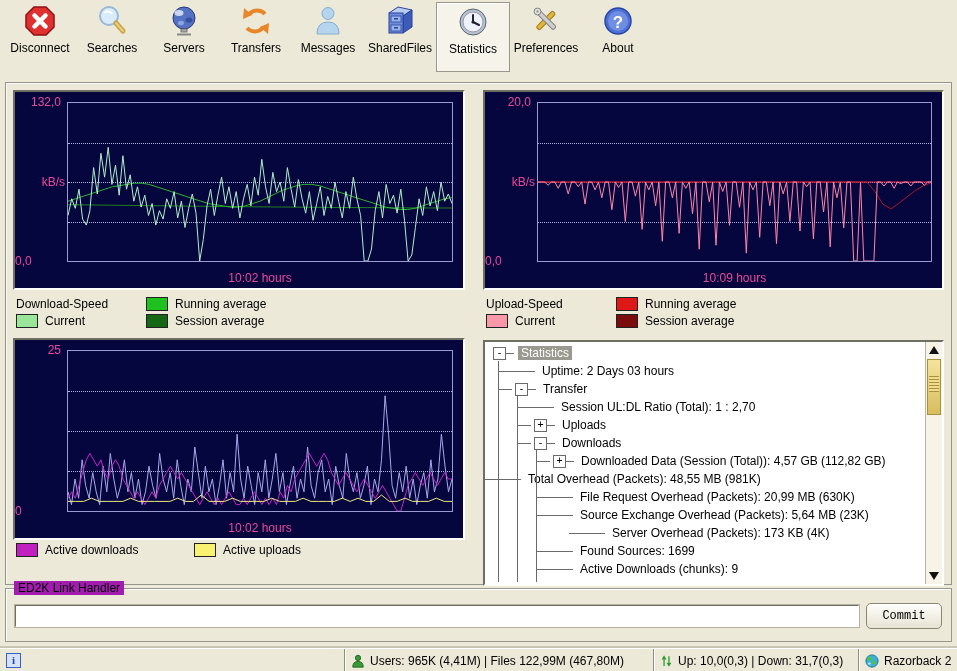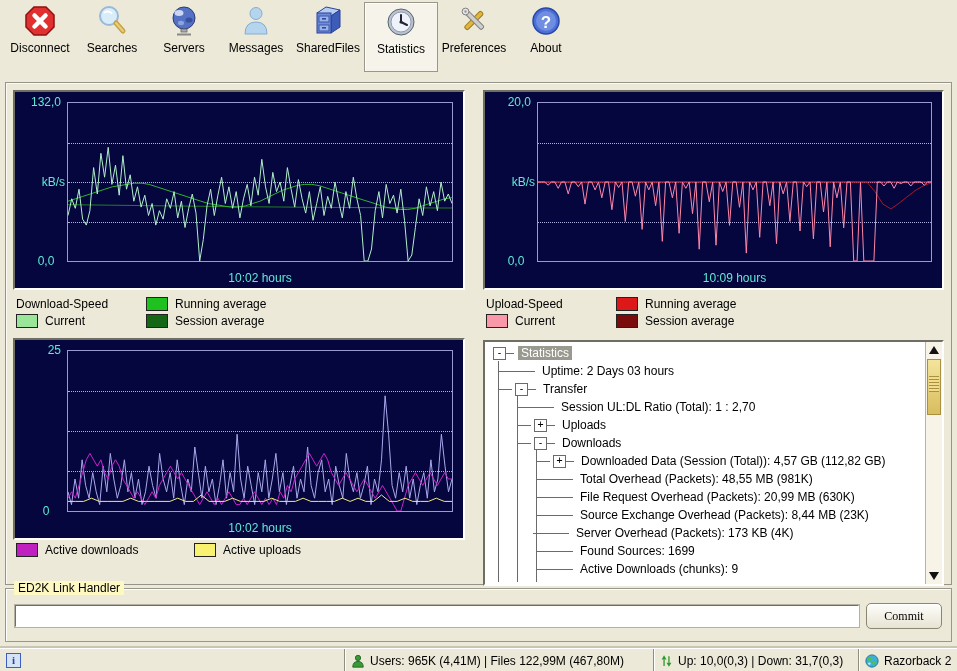--- a/index.html
+++ b/index.html
@@ -8,24 +8,24 @@
   #toolbar{position:absolute;left:0;top:0;width:957px;height:76px;display:flex;align-items:flex-start;padding-left:4px}
   .tbtn{width:72px;height:62px;margin-top:4px;display:flex;flex-direction:column;align-items:center;justify-content:flex-start;cursor:pointer}
   .tbtn .ticon{width:34px;height:34px;display:flex;align-items:center;justify-content:center}
   .tbtn .tlabel{margin-top:3px;font-size:12px;white-space:nowrap}
   .tbtn.selected{background:#f6f4ea;border:1px solid #9a968a;box-shadow:inset 1px 1px 0 #fff;height:66px;margin-top:2px;padding-top:2px}
   
   #main{position:absolute;left:5px;top:82px;width:945px;height:501px;background:#ece9d8;
     border:1px solid #94948a;box-shadow:inset 1px 1px 0 #fbfaf6}
   .graphbox{position:absolute;background:#06063f;
     border-style:solid;border-width:2px;border-color:#6e6e62 #ffffff #ffffff #6e6e62}
-  .glab{position:absolute;color:#5eead4;font-size:12px;white-space:nowrap}
+  .glab{position:absolute;color:#ec4899;font-size:12px;white-space:nowrap}
   .glab.ymax{left:0;top:3px;width:46px;text-align:right}
   .glab.yunit{left:4px;top:calc(50% - 15px);width:46px;text-align:right}
-  .glab.ymin{left:8px;bottom:20px;width:46px;text-align:center}
+  .glab.ymin{left:0;bottom:20px;width:46px;text-align:left}
   .glab.xlab{left:52px;right:10px;bottom:3px;text-align:center}
   .plot{position:absolute;left:52px;top:10px;right:10px;bottom:26px;border:1px solid #9a9ad0}
   .plot svg{position:absolute;left:0;top:0}
   .grid{position:absolute;left:0;right:0;height:0;border-top:1px dotted #b2b2e2}
   
   .legend{position:absolute;display:flex}
   .lcol{display:flex;flex-direction:column}
   .lrow{height:17px;display:flex;align-items:center;white-space:nowrap}
   .swatch{width:20px;height:12px;border:1px solid #222;margin-right:7px;flex:none}
   .ltitle{font-size:12px}
@@ -48,26 +48,26 @@
   .sarrow{position:absolute;left:0;width:16px;height:16px;display:flex;align-items:center;justify-content:center;cursor:pointer}
   .tri-up{width:0;height:0;border-left:5px solid transparent;border-right:5px solid transparent;border-bottom:8px solid #111}
   .tri-down{width:0;height:0;border-left:5px solid transparent;border-right:5px solid transparent;border-top:8px solid #111}
   #sthumb{position:absolute;left:1px;top:17px;width:12px;height:54px;background:linear-gradient(#f4e49c,#d9bd5e);
     border:1px solid #a8903c;cursor:pointer}
   #sthumb .ridges{position:absolute;left:1px;right:1px;top:16px;height:16px;
     background:repeating-linear-gradient(180deg,#a8903c 0 1px,#f0dc8c 1px 3px)}
   
   #ed2k{position:absolute;left:5px;top:588px;width:945px;height:52px;border:1px solid #97978b;
     box-shadow:inset 1px 1px 0 #fff}
-  #ed2k-legend{position:absolute;left:8px;top:-8px;background:#fef9c3;padding:0 4px;font-size:12px}
+  #ed2k-legend{position:absolute;left:8px;top:-8px;background:#a21caf;padding:0 4px;font-size:12px}
   #ed2k-input{position:absolute;left:9px;top:16px;width:836px;height:20px;background:#fff;
     border-style:solid;border-width:1px;border-color:#6e6e62 #fff #fff #6e6e62;outline:1px solid #b5b1a2;font-size:12px;padding:0 3px}
   #commit-btn{position:absolute;right:9px;top:14px;width:76px;height:26px;border-radius:5px;
     background:linear-gradient(#fefdf9,#e7e3d4);border:1px solid #8a8672;box-shadow:inset 0 1px 0 #fff;
-    font-size:12px;font-family:Liberation Serif, serif;cursor:pointer}
+    font-size:12px;font-family:Liberation Mono, monospace;cursor:pointer}
   
   #statusbar{position:absolute;left:0;top:648px;width:957px;height:23px;background:#ece9d8;
     border-top:1px solid #fff;box-shadow:0 -2px 0 #c9c5b4;display:flex;align-items:center}
   .seg{height:23px;display:flex;align-items:center;white-space:nowrap;overflow:hidden}
   .seg+.seg{border-left:1px solid #8f8f81;box-shadow:inset 1px 0 0 #fff}
   .seg .sicon{margin:0 5px 0 6px;flex:none;display:flex;align-items:center}
   .info-badge{width:13px;height:13px;background:#d6e2f6;border:1px solid #3a5fc0;color:#2244bb;
     font-family:"Liberation Serif",serif;font-weight:bold;font-size:11px;line-height:12px;text-align:center}
 </style>
 </head>
@@ -99,20 +99,31 @@
       <svg width="32" height="32" viewBox="0 0 32 32">
           <circle cx="16" cy="13" r="11" fill="#5571c4" stroke="#2a3a77"></circle>
           <ellipse cx="11" cy="8" rx="4.5" ry="3" fill="#ccd6f0"></ellipse>
           <ellipse cx="21" cy="15" rx="3.5" ry="2.6" fill="#35509f"></ellipse>
           <ellipse cx="13" cy="18" rx="3" ry="2.2" fill="#8fa3dd"></ellipse>
           <rect x="13" y="24" width="6" height="3" fill="#aaa" stroke="#666" stroke-width="0.8"></rect>
           <path d="M9 29.5 h14" stroke="#888" stroke-width="2"></path>
         </svg>
     </span>
     <span class="tlabel">Servers</span>
+  </div>
+  <div class="tbtn">
+    <span class="ticon">
+      <svg width="32" height="32" viewBox="0 0 32 32">
+          <path d="M25 9 A10.5 10.5 0 0 0 9 9.5" fill="none" stroke="#e8862a" stroke-width="4"></path>
+          <polygon points="4,3 12,10 3,14" fill="#e8862a"></polygon>
+          <path d="M7 23 A10.5 10.5 0 0 0 23 22.5" fill="none" stroke="#e8862a" stroke-width="4"></path>
+          <polygon points="28,29 20,22 29,18" fill="#e8862a"></polygon>
+        </svg>
+    </span>
+    <span class="tlabel">Transfers</span>
   </div>
   <div class="tbtn">
     <span class="ticon">
       <svg width="32" height="32" viewBox="0 0 32 32">
           <circle cx="16" cy="8.5" r="6" fill="#b5d4ee" stroke="#86aed2"></circle>
           <path d="M5 29 q0-12 11-12 q11 0 11 12 z" fill="#b5d4ee" stroke="#86aed2"></path>
         </svg>
     </span>
     <span class="tlabel">Messages</span>
   </div>
@@ -315,33 +326,33 @@
           <span class="expbox">-</span>
           <span class="dash mini"></span>
           <span class="tlab">Downloads</span>
       </div>
       <div class="trow" style="padding-left:52px">
         <span class="dash short"></span>
           <span class="expbox">+</span>
           <span class="dash mini"></span>
           <span class="tlab">Downloaded Data (Session (Total)): 4,57 GB (112,82 GB)</span>
       </div>
+      <div class="trow" style="">
+        <span class="dash long"></span>
+          <span class="tlab">Total Overhead (Packets): 48,55 MB (981K)</span>
+      </div>
       <div class="trow" style="padding-left:52px">
         <span class="dash long"></span>
-          <span class="tlab">Total Overhead (Packets): 48,55 MB (981K)</span>
+          <span class="tlab">File Request Overhead (Packets): 20,99 MB (630K)</span>
       </div>
       <div class="trow" style="padding-left:52px">
         <span class="dash long"></span>
-          <span class="tlab">File Request Overhead (Packets): 20,99 MB (630K)</span>
-      </div>
-      <div class="trow" style="padding-left:52px">
-        <span class="dash long"></span>
-          <span class="tlab">Source Exchange Overhead (Packets): 8,44 MB (23K)</span>
-      </div>
-      <div class="trow" style="padding-left:48px">
+          <span class="tlab">Source Exchange Overhead (Packets): 5,64 MB (23K)</span>
+      </div>
+      <div class="trow" style="padding-left:84px">
         <span class="dash long"></span>
           <span class="tlab">Server Overhead (Packets): 173 KB (4K)</span>
       </div>
       <div class="trow" style="padding-left:52px">
         <span class="dash long"></span>
           <span class="tlab">Found Sources: 1699</span>
       </div>
       <div class="trow" style="padding-left:52px">
         <span class="dash long"></span>
           <span class="tlab">Active Downloads (chunks): 9</span>

